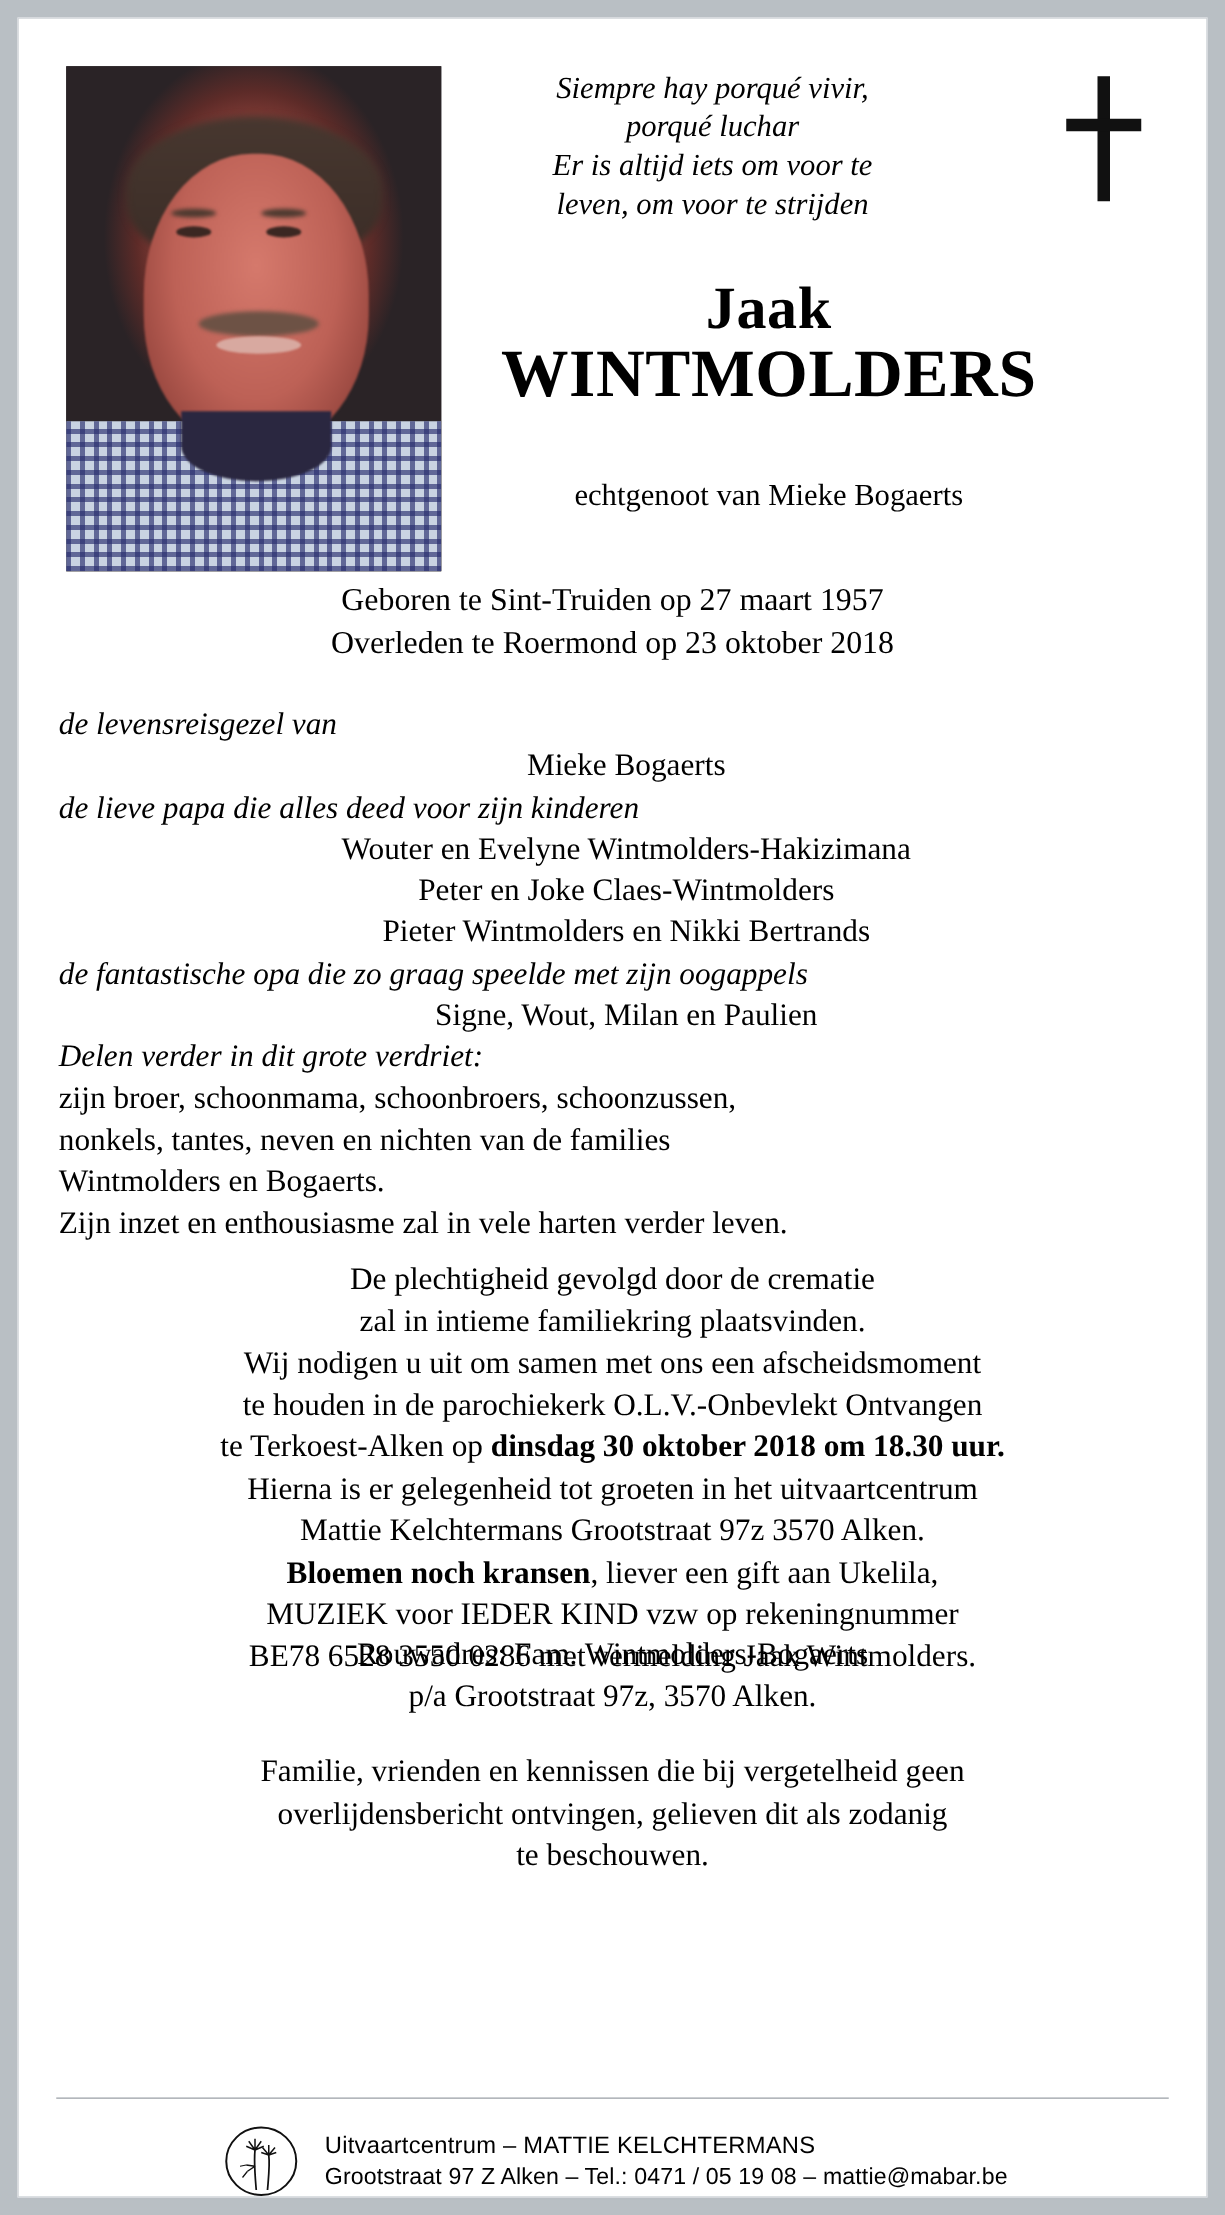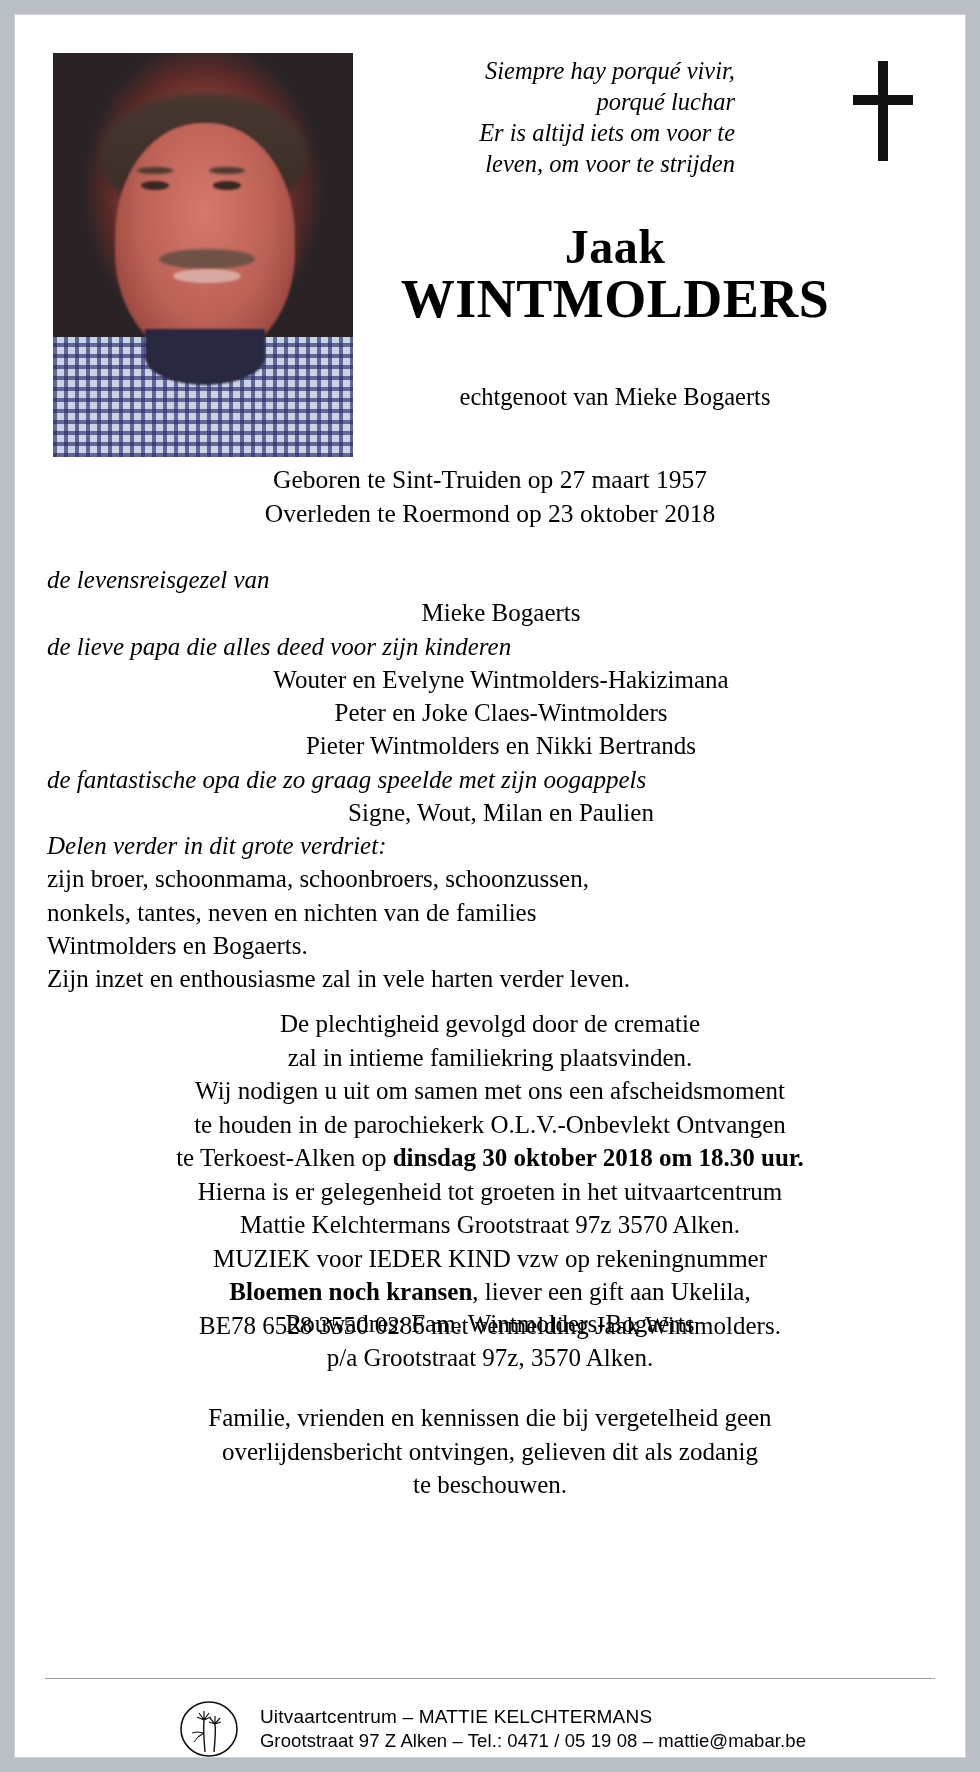--- a/index.html
+++ b/index.html
@@ -131,21 +131,21 @@
     left: 0; top: 34px;
     width: 60px; height: 10px;
     background: #111;
   }
 
   .quote {
     position: absolute;
     left: 390px;
     top: 40px;
     width: 330px;
-    text-align: right;
+    text-align: center;
     font-style: italic;
     font-size: 24.5px;
     line-height: 1.27;
   }
 
   .fullname {
     position: absolute;
     left: 360px;
     top: 208px;
     width: 480px;
@@ -331,22 +331,22 @@
   </div>
 
   <div class="ceremony">
     <div>De plechtigheid gevolgd door de crematie</div>
     <div>zal in intieme familiekring plaatsvinden.</div>
     <div>Wij nodigen u uit om samen met ons een afscheidsmoment</div>
     <div>te houden in de parochiekerk O.L.V.-Onbevlekt Ontvangen</div>
     <div><span>te Terkoest-Alken op </span><b>dinsdag 30 oktober 2018 om 18.30 uur.</b></div>
     <div>Hierna is er gelegenheid tot groeten in het uitvaartcentrum</div>
     <div>Mattie Kelchtermans Grootstraat 97z 3570 Alken.</div>
+    <div><b>Bloemen noch kransen</b><span>, liever een gift aan Ukelila,</span></div>
     <div>MUZIEK voor IEDER KIND vzw op rekeningnummer</div>
-    <div><b>Bloemen noch kransen</b><span>, liever een gift aan Ukelila,</span></div>
     <div>BE78 6528 3550 0286 met vermelding Jaak Wintmolders.</div>
   </div>
 
   <div class="address">
     <div>Rouwadres: Fam. Wintmolders-Bogaerts</div>
     <div>p/a Grootstraat 97z, 3570 Alken.</div>
   </div>
 
   <div class="closing">
     <div>Familie, vrienden en kennissen die bij vergetelheid geen</div>

